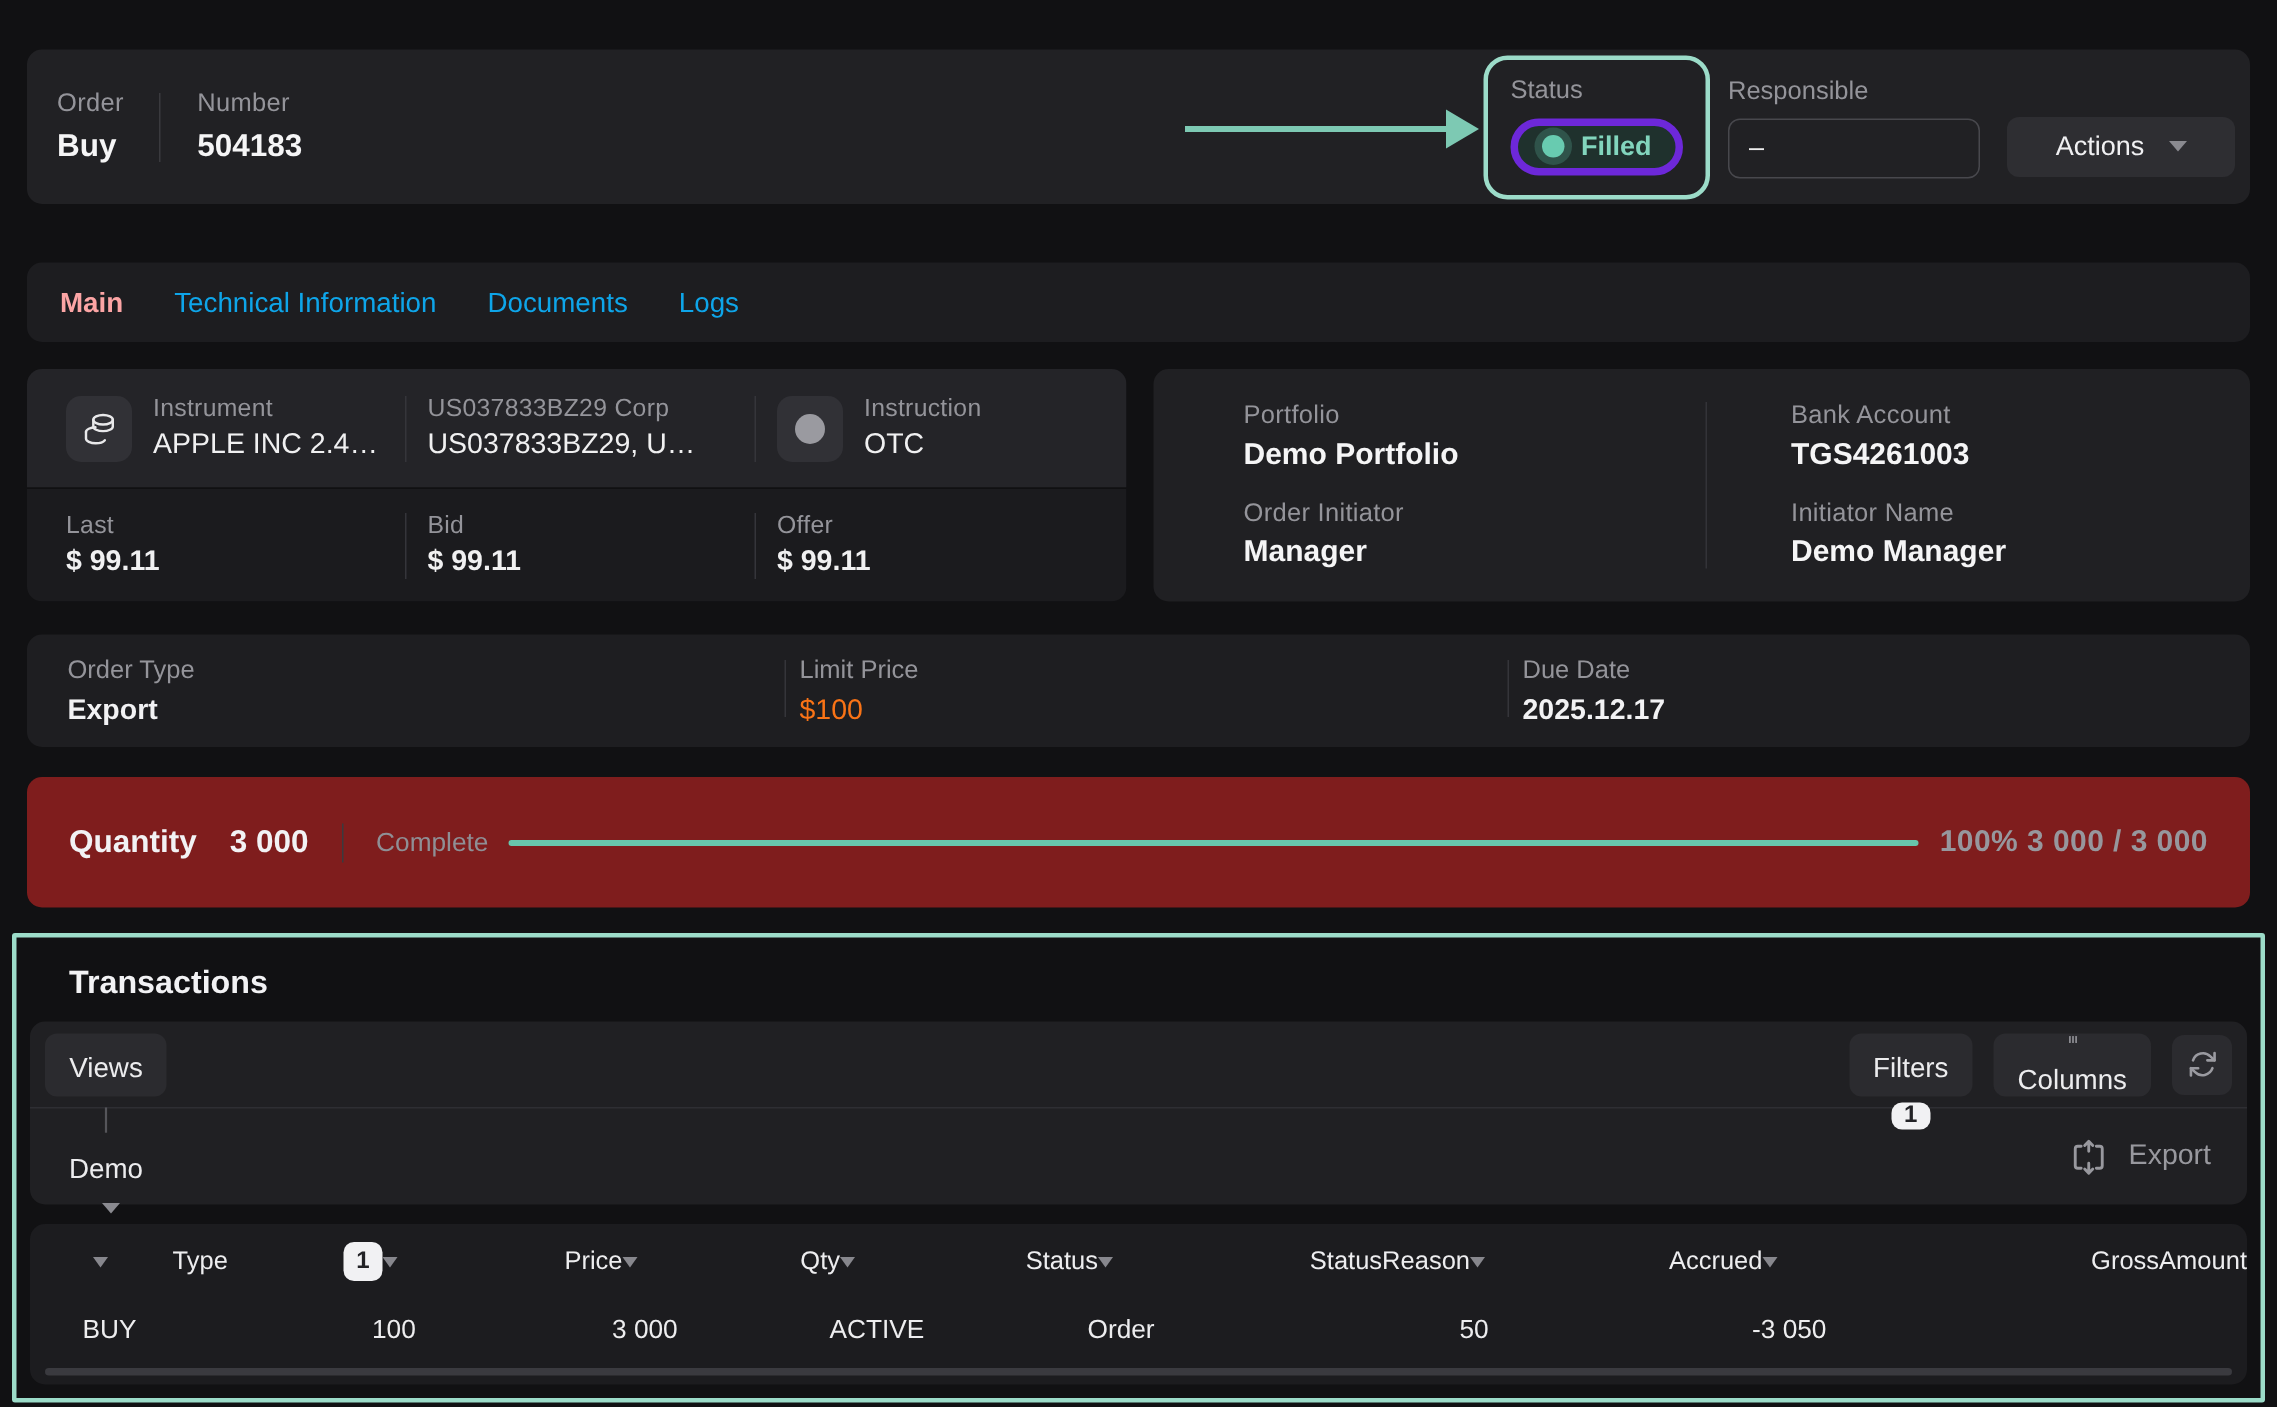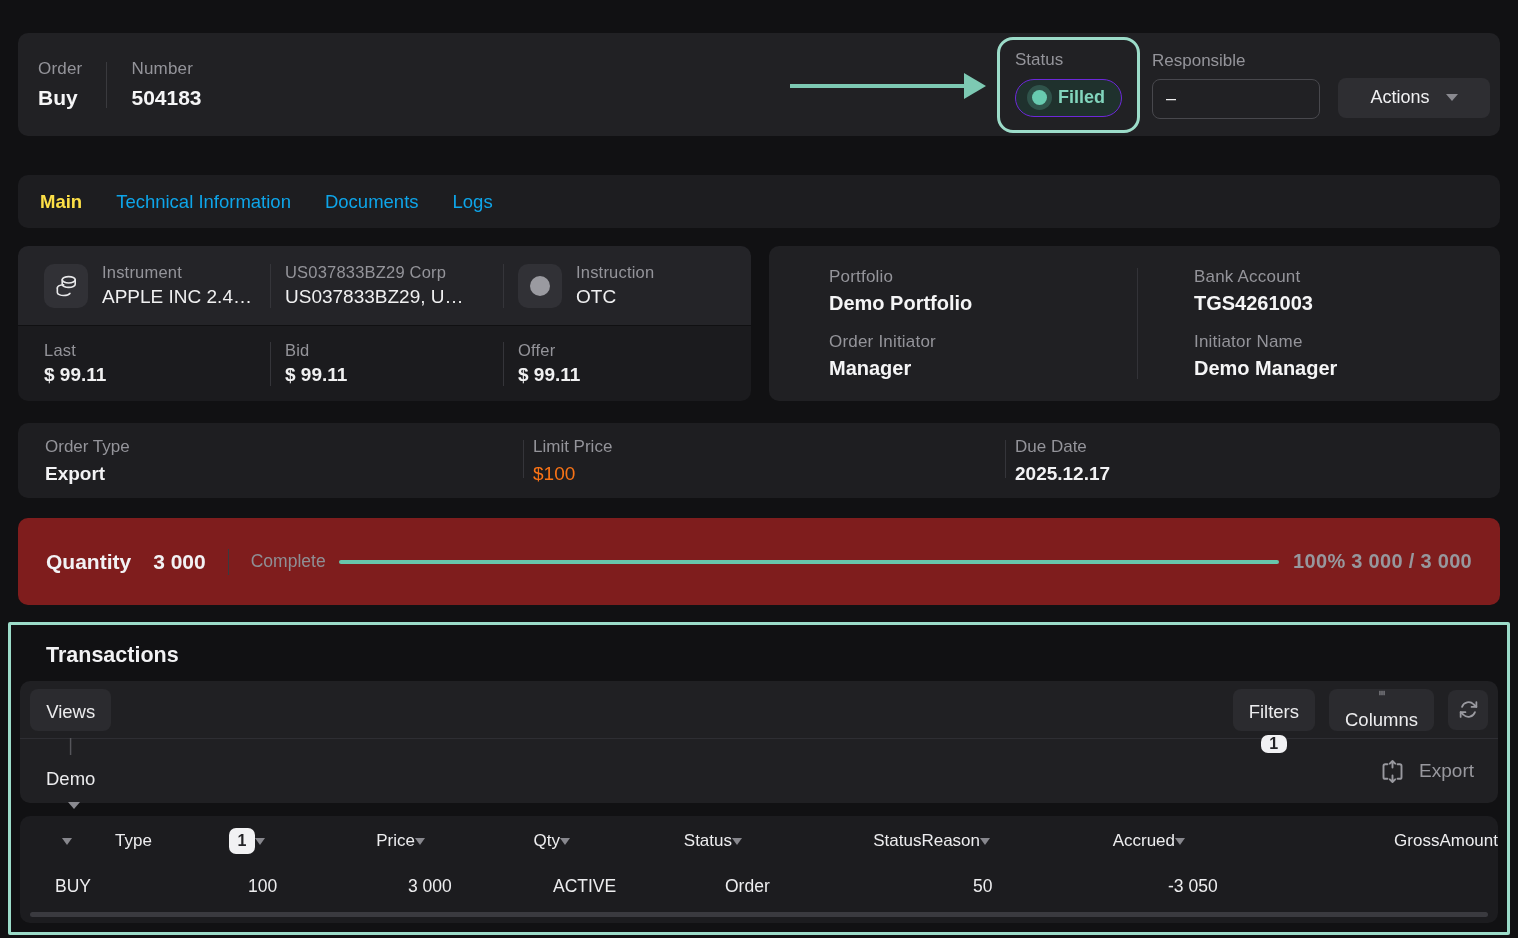--- a/index.html
+++ b/index.html
@@ -27,21 +27,21 @@
   .annot-arrow { position:absolute; left:772px; top:40px; width:196px; height:26px; }
   .annot-arrow .shaft { position:absolute; left:0; top:11px; width:174px; height:4px; background:#7dc9b3; }
   .annot-arrow .head { position:absolute; right:0; top:0; width:0; height:0;
     border-top:13px solid transparent; border-bottom:13px solid transparent; border-left:22px solid #7dc9b3; }
   .status-box {
     border:3px solid #9cdcc9; border-radius:16px; padding:10px 15px 13px;
     display:flex; flex-direction:column; gap:9px; margin-right:12px; min-width:136px;
   }
   .status-pill {
     display:inline-flex; align-items:center; gap:11px; height:38px; padding:0 16px 0 12px;
-    background:#1f312d; border:1px solid #6d28d9; border-radius:19px; align-self:flex-start;
+    background:#1f312d; border:5px solid #6d28d9; border-radius:19px; align-self:flex-start;
   }
   .status-dot { width:15px; height:15px; border-radius:50%; background:#68cbb0;
     box-shadow:0 0 0 5px rgba(104,203,176,.22); margin-left:4px; }
   .status-pill .txt { font-size:18px; font-weight:700; color:#82d5bd; }
   .responsible { display:flex; flex-direction:column; gap:8px; margin-right:18px; }
   .responsible input {
     width:168px; height:40px; background:transparent; border:1px solid #48484d; border-radius:8px;
     color:#ededee; font-size:18px; padding:0 13px; font-family:inherit; outline:none;
   }
   .actions-btn {
@@ -49,21 +49,21 @@
     color:#f0f0f2; font-size:18px; font-family:inherit; display:flex; align-items:center;
     justify-content:center; gap:16px; cursor:pointer; padding:0 18px;
   }
   .chev { width:0; height:0; border-left:6px solid transparent; border-right:6px solid transparent;
     border-top:7px solid #8a8a90; display:inline-block; }
 
   
   .tabbar { margin-top:39px; height:53px; background:#1d1d20; border-radius:10px;
     display:flex; align-items:center; gap:34px; padding:0 22px; }
   .tab { font-size:18.5px; color:#0ea5e9; cursor:pointer; }
-  .tab.active { color:#fde047; font-weight:700; }
+  .tab.active { color:#fca5a5; font-weight:700; }
 
   
   .cards { margin-top:18px; display:flex; gap:18px; height:155px; }
   .inst-card { width:733px; border-radius:10px; overflow:hidden; display:flex; flex-direction:column; }
   .inst-top { height:79px; background:#242428; display:flex; align-items:center; }
   .inst-bottom { height:76px; background:#1b1b1e; display:flex; align-items:center; border-top:1px solid #101012; }
   .icon-tile { width:44px; height:44px; border-radius:10px; background:#313136;
     display:flex; align-items:center; justify-content:center; flex:0 0 auto; }
   .col-a { width:252px; display:flex; align-items:center; gap:14px; padding-left:26px; }
   .col-b { width:233px; padding-left:14px; border-left:1px solid #35353a; height:44px; display:flex; align-items:center; }

